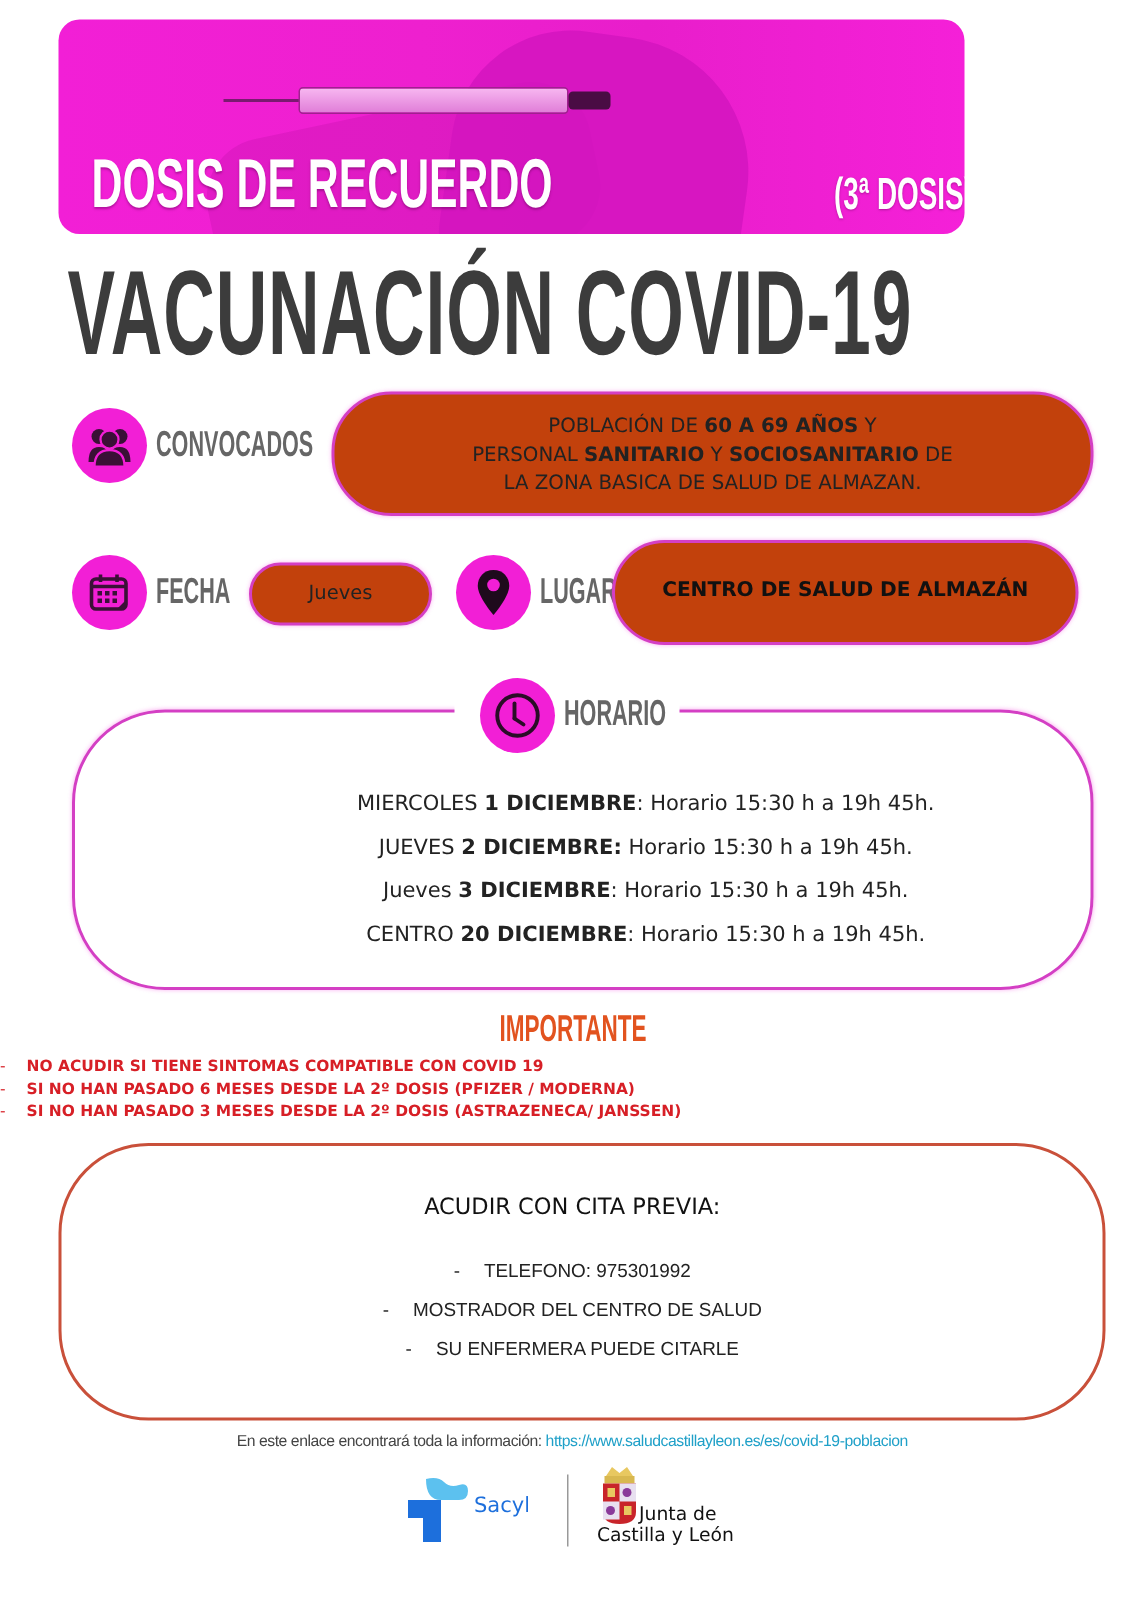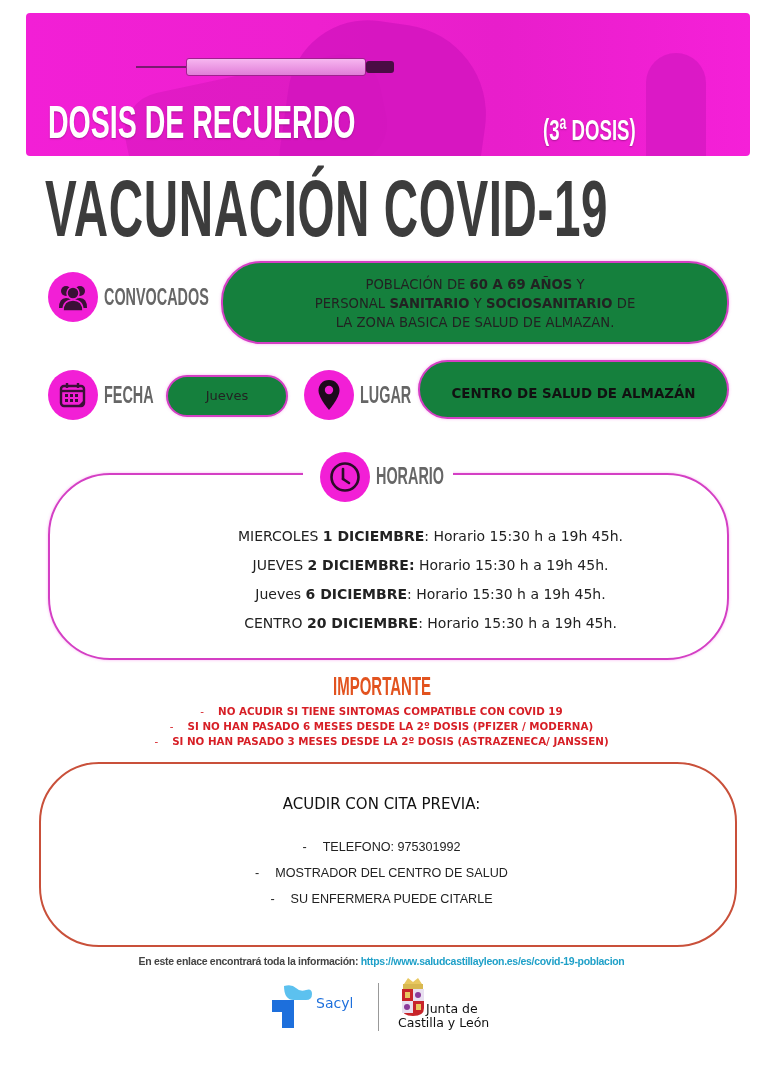--- a/index.html
+++ b/index.html
@@ -3,22 +3,22 @@
 <meta charset="utf-8">
 <style>
   * { box-sizing: border-box; margin: 0; padding: 0; }
   html, body { width: 763px; height: 1080px; background: #ffffff; overflow: hidden; }
   body { position: relative; font-family: "Liberation Sans", sans-serif; color: #1a1a1a; }
 
   .cond { font-family: "Liberation Sans", sans-serif; font-weight: 700; transform-origin: left center; display: inline-block; white-space: nowrap; }
 
   
   #banner {
-    position: absolute; left: 26px; top: 13px; width: 724px; height: 143px;
-    border-radius: 4px; overflow: hidden;
+    position: absolute; left: 39px; top: 13px; width: 604px; height: 143px;
+    border-radius: 14px; overflow: hidden;
     background: linear-gradient(90deg, #f21fd6 0%, #ee20cf 40%, #e81ecb 65%, #f520d8 100%);
   }
   #banner .arm-shadow { position: absolute; left: 100px; top: 60px; width: 260px; height: 110px; background: rgba(180,10,160,0.25); border-radius: 40px; transform: rotate(-12deg); }
   #banner .syringe-body { position: absolute; left: 160px; top: 45px; width: 180px; height: 18px; background: linear-gradient(180deg, #f7b6f0, #e07ed8); border: 1px solid #a0208f; border-radius: 3px; }
   #banner .syringe-needle { position: absolute; left: 110px; top: 53px; width: 55px; height: 2px; background: #7a1a70; }
   #banner .syringe-hub { position: absolute; left: 340px; top: 48px; width: 28px; height: 12px; background: #4a0c44; border-radius: 3px; }
   #banner .glove { position: absolute; left: 260px; top: 10px; width: 200px; height: 180px; background: rgba(210,20,190,0.8); border-radius: 80px 90px 40px 40px; transform: rotate(8deg); }
   #banner .finger { position: absolute; left: 620px; top: 40px; width: 60px; height: 140px; background: rgba(215,25,195,0.85); border-radius: 30px; }
   #banner-title {
     position: absolute; left: 22px; top: 82px; color: #ffffff; font-size: 46px; letter-spacing: 0px;
@@ -36,63 +36,63 @@
 
   
   .icon-circle {
     position: absolute; width: 50px; height: 50px; border-radius: 50%;
     background: #f21fd6; display: flex; align-items: center; justify-content: center;
   }
   .label {
     position: absolute; color: #666666; font-size: 24px; transform: scaleX(0.6);
   }
   .pill {
-    position: absolute; border: 2.5px solid #d43fc4; border-radius: 40px; background: #15803d;
+    position: absolute; border: 2.5px solid #d43fc4; border-radius: 40px; background: #c2410c;
     box-shadow: 0 0 3px rgba(242,31,214,0.35);
   }
 
   #convocados-box { left: 221px; top: 261px; width: 508px; height: 83px; }
   #convocados-text {
     position: absolute; left: 0; right: 0; top: 12px; text-align: center;
     font-family: "DejaVu Sans", sans-serif; font-size: 13.2px; line-height: 19px; color: #222;
   }
 
   #fecha-box { left: 166px; top: 375px; width: 122px; height: 42px; }
   #fecha-value { position: absolute; left: 0; right: 0; top: 11px; text-align: center; font-family: "DejaVu Sans", sans-serif; font-size: 13px; color: #222; }
 
-  #lugar-box { left: 418px; top: 360px; width: 311px; height: 59px; }
+  #lugar-box { left: 408px; top: 360px; width: 311px; height: 70px; }
   #lugar-value { position: absolute; left: 0; right: 0; top: 24px; text-align: center; font-family: "DejaVu Sans", sans-serif; font-weight: 700; font-size: 13.4px; color: #111; }
 
   #horario-box {
     position: absolute; left: 48px; top: 473px; width: 681px; height: 187px;
     border: 2.5px solid #d43fc4; border-radius: 62px;
     box-shadow: 0 0 3px rgba(242,31,214,0.35);
   }
   #horario-gap { position: absolute; left: 303px; top: 466px; width: 150px; height: 16px; background: #fff; }
   #horario-list {
     position: absolute; left: 48px; width: 681px; top: 522px; text-align: center;
     font-family: "DejaVu Sans", sans-serif; font-size: 14px; line-height: 29px; color: #222; margin-left: 42px;
   }
 
   #importante-title { position: absolute; left: 333px; top: 672px; color: #e2531f; font-size: 25px; transform: scaleX(0.6); }
   #importante-list {
-    position: absolute; left: 0; width: 763px; top: 704px; text-align: center;
+    position: absolute; left: 0; width: 763px; top: 704px; text-align: left;
     font-family: "DejaVu Sans", sans-serif; font-weight: 700; font-size: 10.3px; line-height: 15px; color: #d71f26;
   }
   #importante-list .dash { color: #d71f26; font-weight: 400; margin-right: 14px; }
 
   #cita-box {
     position: absolute; left: 39px; top: 762px; width: 698px; height: 185px;
     border: 2.5px solid #c9503a; border-radius: 60px;
   }
   #cita-title { position: absolute; left: 0; width: 763px; top: 795px; text-align: center; font-family: "DejaVu Sans", sans-serif; font-weight: 400; font-size: 15px; color: #111; }
   #cita-list { position: absolute; left: 0; width: 763px; top: 834px; text-align: center; font-family: Liberation Sans, sans-serif; font-size: 12.6px; line-height: 26px; color: #222; }
   #cita-list .dash { margin-right: 16px; }
 
-  #footer-text { position: absolute; left: 0; width: 763px; top: 955px; text-align: center; font-size: 10.5px; font-weight: 700; color: #444; letter-spacing: -0.3px; }
+  #footer-text { position: absolute; left: 0; width: 763px; top: 955px; text-align: center; font-size: 10.5px; font-weight: 400; color: #444; letter-spacing: -0.3px; }
   #footer-link { color: #1fa0c8; }
 
   #sacyl-logo { position: absolute; left: 272px; top: 984px; width: 80px; height: 46px; }
   #logo-divider { position: absolute; left: 378px; top: 983px; width: 1px; height: 48px; background: #999; }
   #jcyl-logo { position: absolute; left: 398px; top: 978px; width: 110px; height: 56px; }
   #jcyl-text { position: absolute; left: 398px; top: 1002px; font-family: "DejaVu Sans", sans-serif; font-size: 12.5px; line-height: 14px; color: #111; }
   #jcyl-text .l1 { padding-left: 28px; display: block; }
 </style>
 </head>
 <body>
@@ -168,21 +168,21 @@
   <svg width="34" height="34" viewBox="0 0 34 34">
     <circle cx="17" cy="17" r="13.5" fill="none" stroke="#2a0c27" stroke-width="2.6"></circle>
     <line x1="15" y1="9" x2="15" y2="19" stroke="#2a0c27" stroke-width="2.6" stroke-linecap="round"></line>
     <line x1="15" y1="19" x2="21" y2="23" stroke="#2a0c27" stroke-width="2.6" stroke-linecap="round"></line>
   </svg>
 </div>
 <span class="label cond" style="left:376px; top:462px;">HORARIO</span>
 <div id="horario-list">
     <div><span>MIERCOLES </span><b>1 DICIEMBRE</b><span>: Horario 15:30 h a 19h 45h.</span></div>
     <div><span>JUEVES </span><b>2 DICIEMBRE:</b><span> Horario 15:30 h a 19h 45h.</span></div>
-    <div><span>Jueves </span><b>6 DICIEMBRE</b><span>: Horario 15:30 h a 19h 45h.</span></div>
+    <div><span>Jueves </span><b>3 DICIEMBRE</b><span>: Horario 15:30 h a 19h 45h.</span></div>
     <div><span>CENTRO </span><b>20 DICIEMBRE</b><span>: Horario 15:30 h a 19h 45h.</span></div>
   </div>
 
 <span id="importante-title" class="cond">IMPORTANTE</span>
 <div id="importante-list">
     <div><span class="dash">-</span><span>NO ACUDIR SI TIENE SINTOMAS COMPATIBLE CON COVID 19</span></div>
     <div><span class="dash">-</span><span>SI NO HAN PASADO 6 MESES DESDE LA 2º DOSIS (PFIZER / MODERNA)</span></div>
     <div><span class="dash">-</span><span>SI NO HAN PASADO 3 MESES DESDE LA 2º DOSIS (ASTRAZENECA/ JANSSEN)</span></div>
   </div>
 

